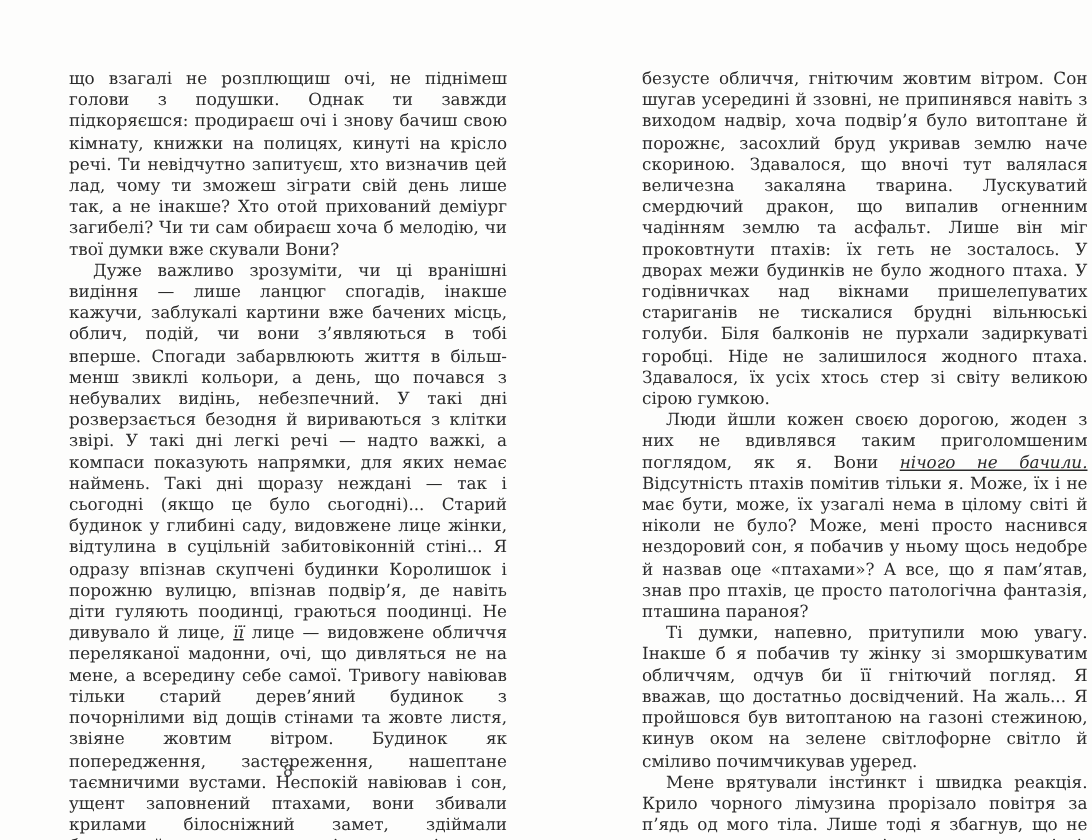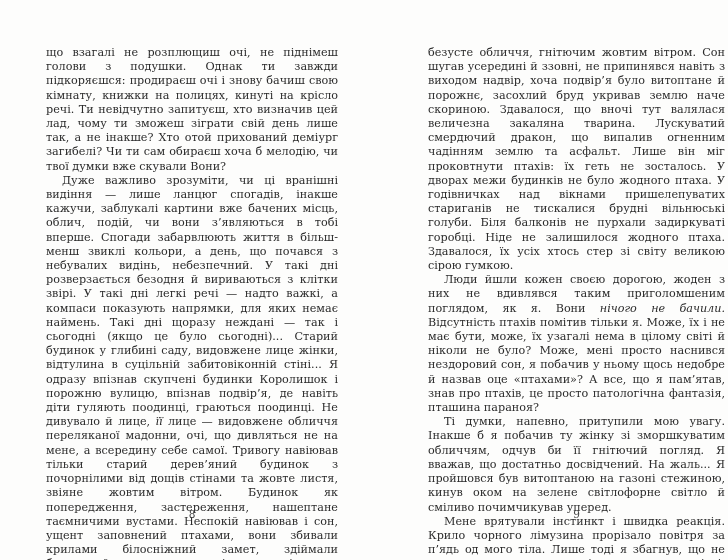--- a/index.html
+++ b/index.html
@@ -39,21 +39,21 @@
     text-rendering: optimizeLegibility;
   }
   .page-left .text-block { left: 46px; width: 292px; }
   .page-right .text-block { left: 44px; width: 297px; }
   p.para {
     margin: 0;
     padding: 0;
     text-indent: 0;
   }
   p.para.indent { text-indent: 16px; }
-  p.para .seg-italic { font-style: italic; }
+  p.para .seg-italic { font-style: italic; text-decoration: underline; }
   .page-number {
     position: absolute;
     top: 508px;
     font-family: "DejaVu Serif", "Liberation Serif", serif;
     font-size: 10.5px;
     color: var(--folio-color);
     text-align: center;
   }
   .page-left .page-number { left: 46px; width: 292px; }
   .page-right .page-number { left: 44px; width: 297px; }

